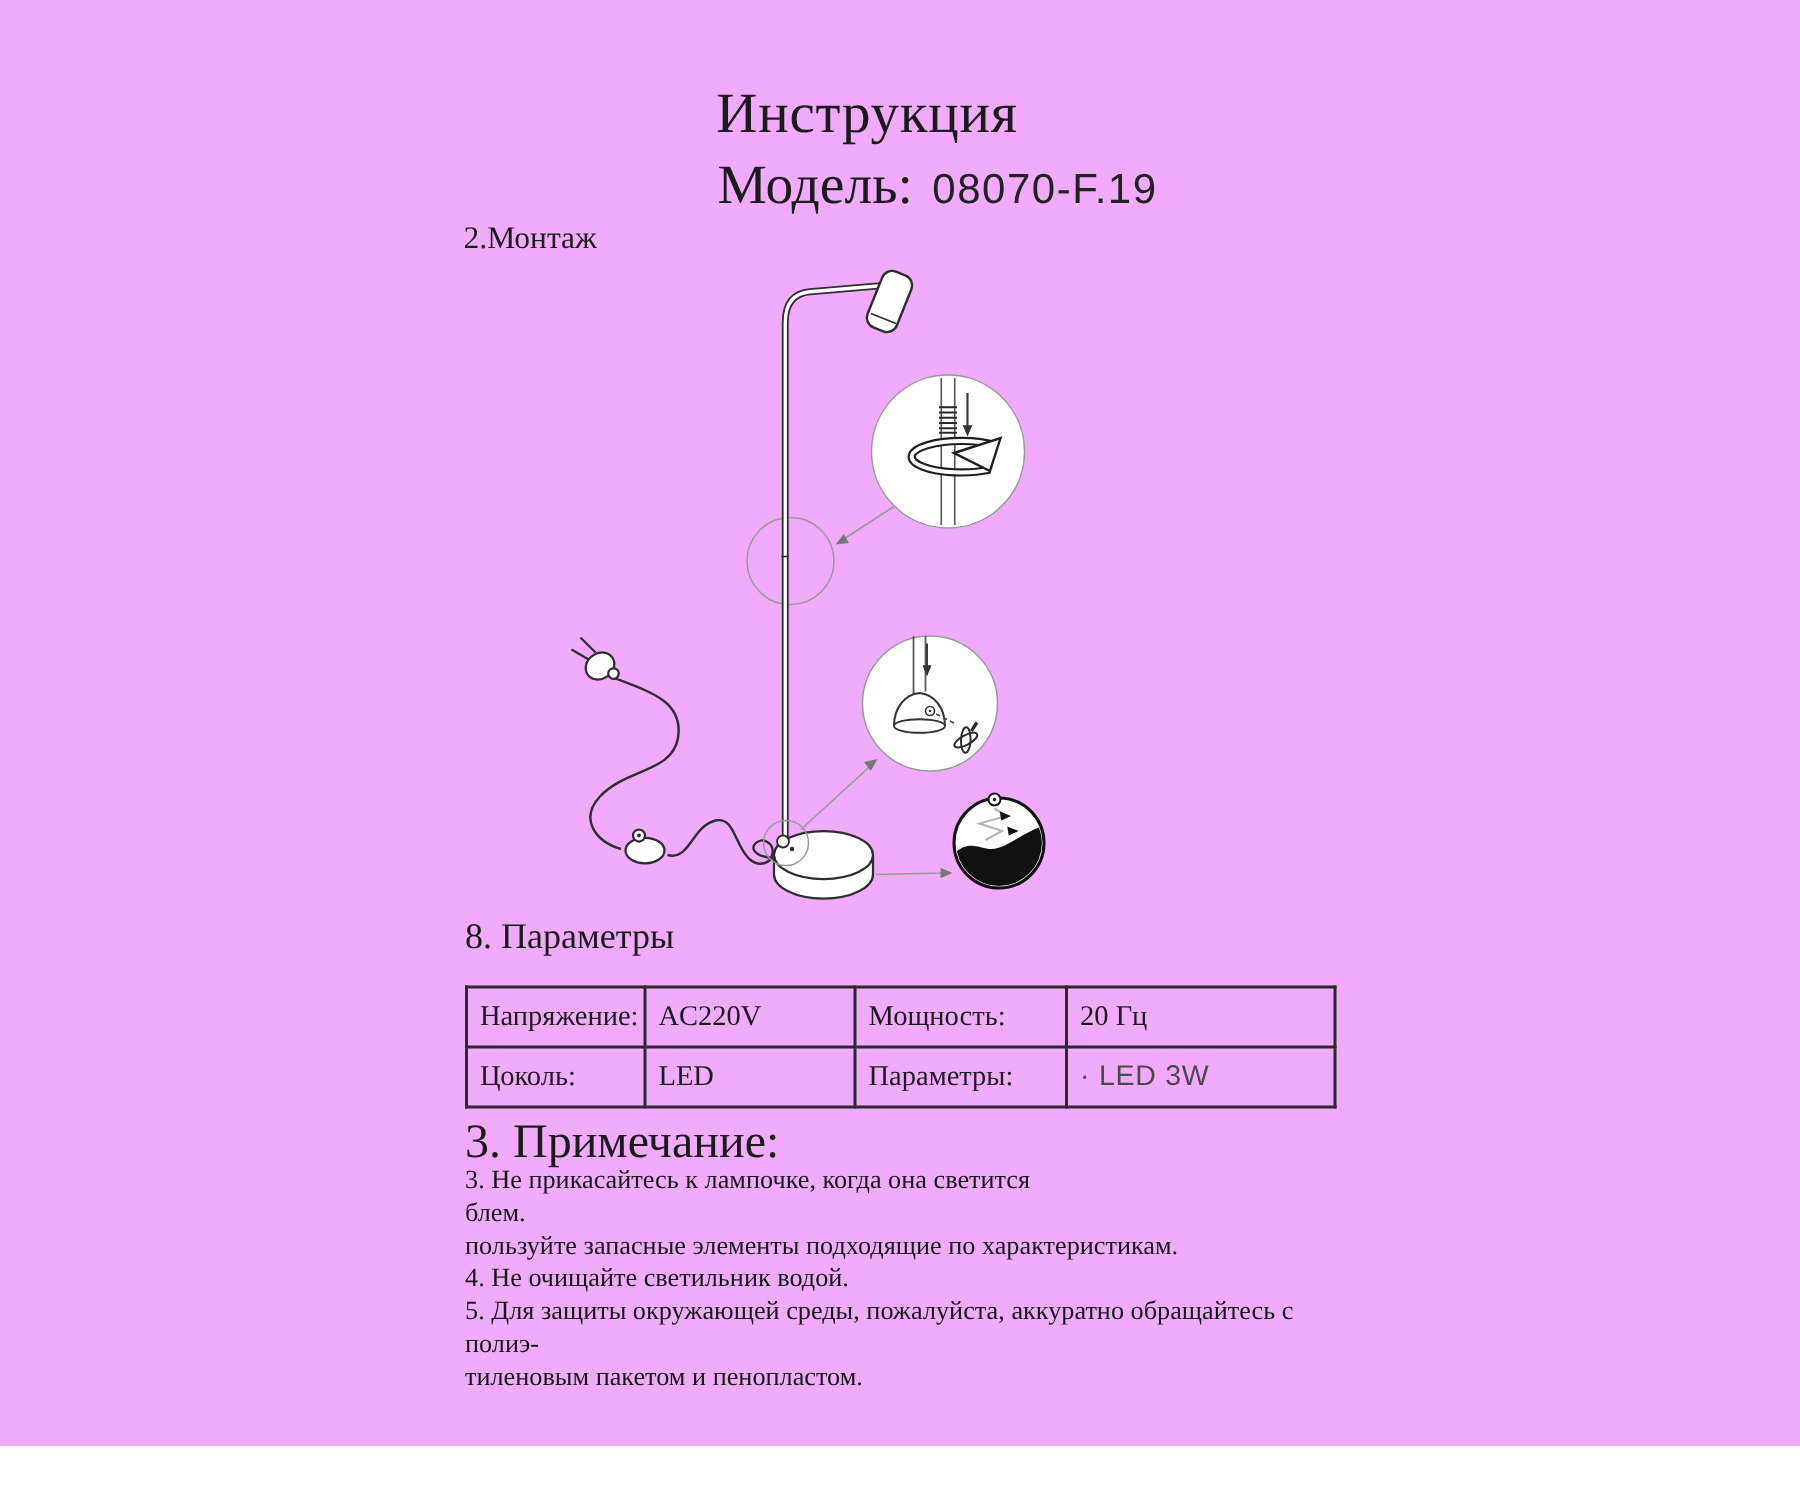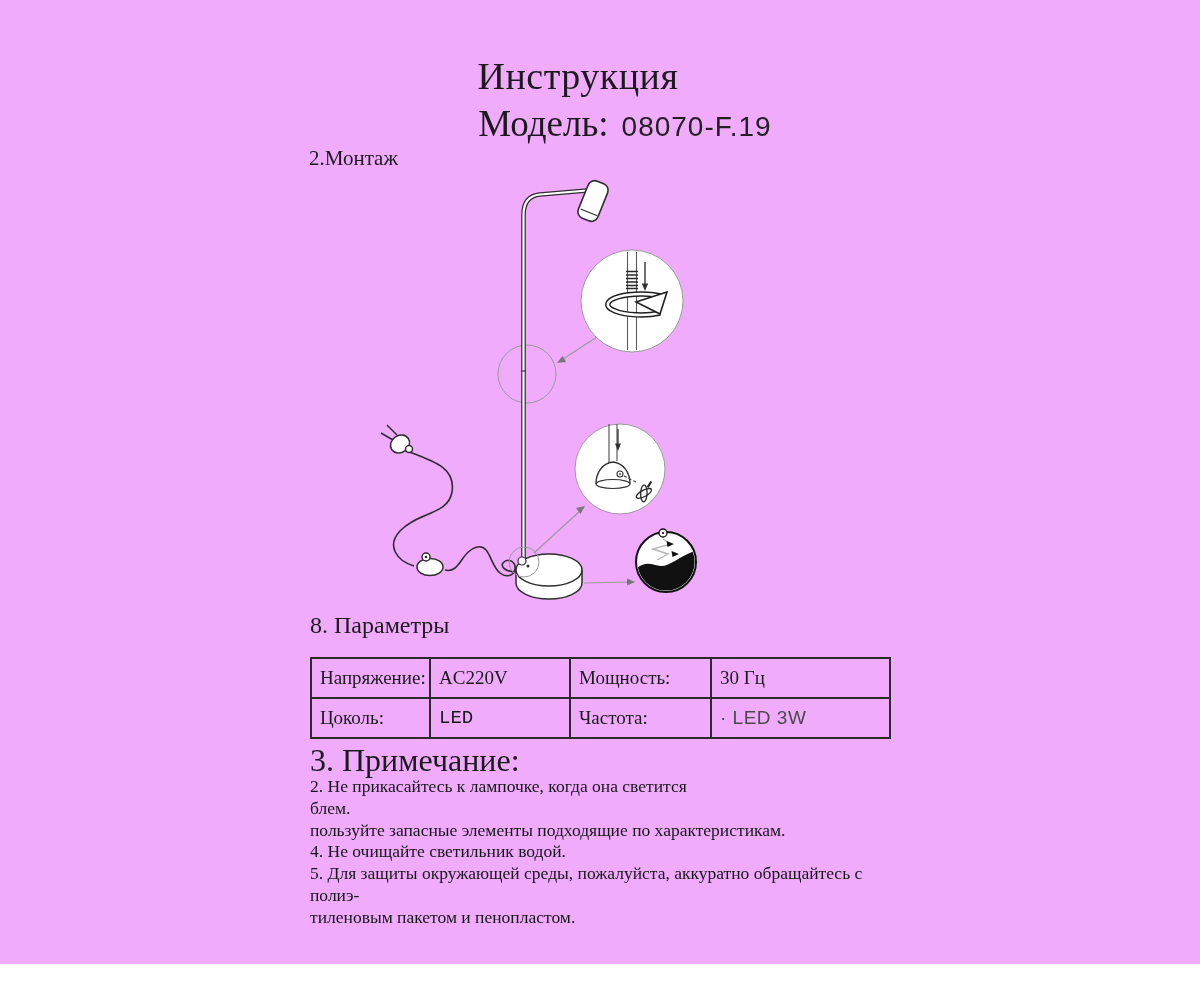--- a/index.html
+++ b/index.html
@@ -26,21 +26,21 @@
   .diagram { position:absolute; left:0; top:0; width:1200px; height:1000px; }
 
   table.params {
     position:absolute; left:310px; top:657px; width:579px;
     border-collapse:collapse; table-layout:fixed;
   }
   table.params td {
     border:2px solid #2b2b2b; height:38px; font-size:19px;
     padding:0 0 0 8px; vertical-align:middle; white-space:nowrap; overflow:hidden;
   }
-  td.sans { font-family:Liberation Mono, monospace; font-size:17px;border-radius:19px; }
+  td.sans { font-family:Liberation Serif, serif; font-size:17px;border-radius:19px; }
   td.sans-small { font-family:"Liberation Sans", sans-serif; font-size:15px; color:#4a4a4a; letter-spacing:0.5px; }
 
   .notes { position:absolute; left:310px; top:776px; width:580px; }
   .note-line { font-size:17.5px; line-height:21.8px; color:#161616; }
 </style>
 </head>
 <body>
 
 <div class="page">
 
@@ -162,35 +162,35 @@
       <col style="width:119px">
         <col style="width:140px">
         <col style="width:141px">
         <col style="width:179px">
     </colgroup>
     <tbody>
         <tr>
       <td>Напряжение:</td>
       <td>AC220V</td>
       <td>Мощность:</td>
-      <td>30 Гц</td>
+      <td>20 Гц</td>
     </tr>
     <tr>
       <td>Цоколь:</td>
       <td class="sans">LED</td>
-      <td>Частота:</td>
+      <td>Параметры:</td>
       <td class="sans-small">· LED 3W</td>
     </tr>
   </tbody>
     </table>
 
   <div class="h-notes">3. Примечание:</div>
 
   <div class="notes">
-    <div class="note-line">2. Не прикасайтесь к лампочке, когда она светится</div>
+    <div class="note-line">3. Не прикасайтесь к лампочке, когда она светится</div>
     <div class="note-line">блем.</div>
     <div class="note-line">пользуйте запасные элементы подходящие по характеристикам.</div>
     <div class="note-line">4. Не очищайте  светильник водой.</div>
     <div class="note-line">5. Для защиты окружающей среды, пожалуйста, аккуратно обращайтесь с полиэ-</div>
     <div class="note-line">тиленовым пакетом и пенопластом.</div>
   </div>
 
 </div>
 
 </body></html>

